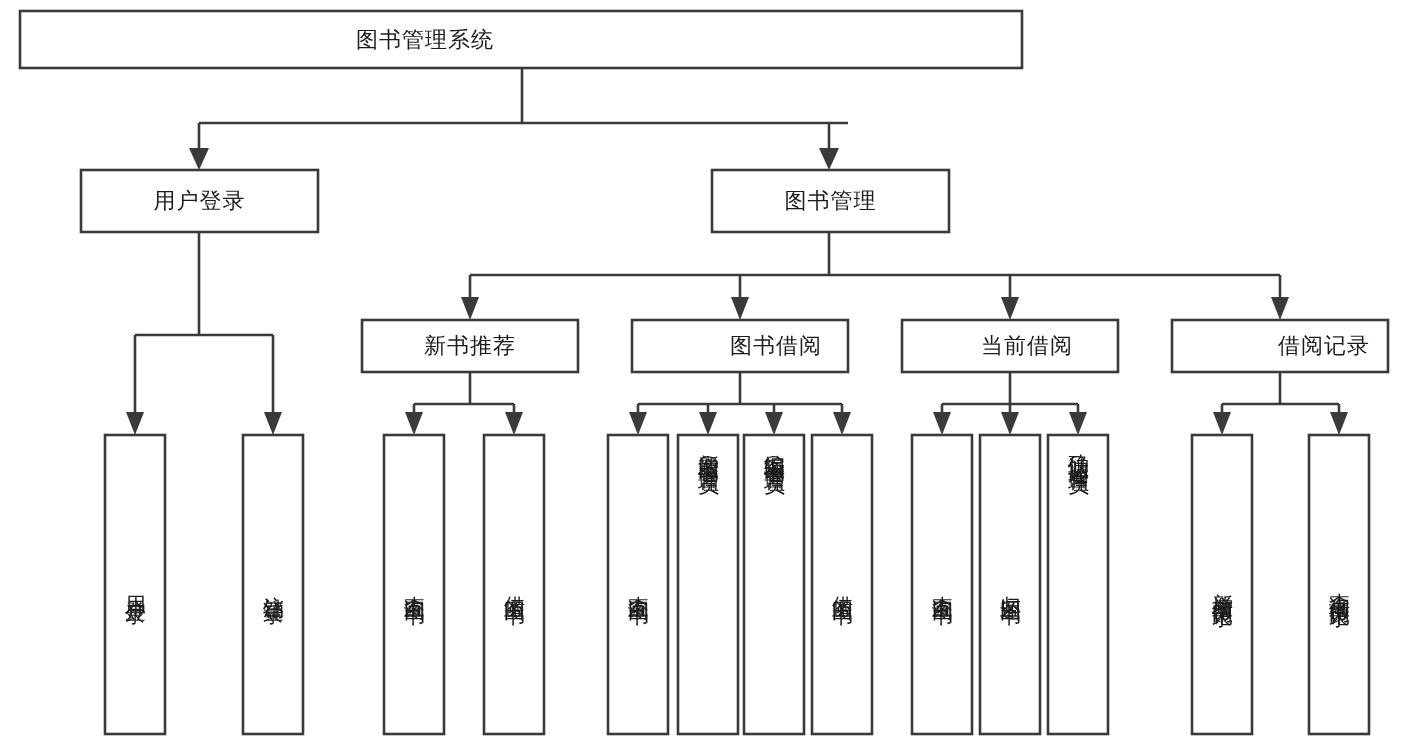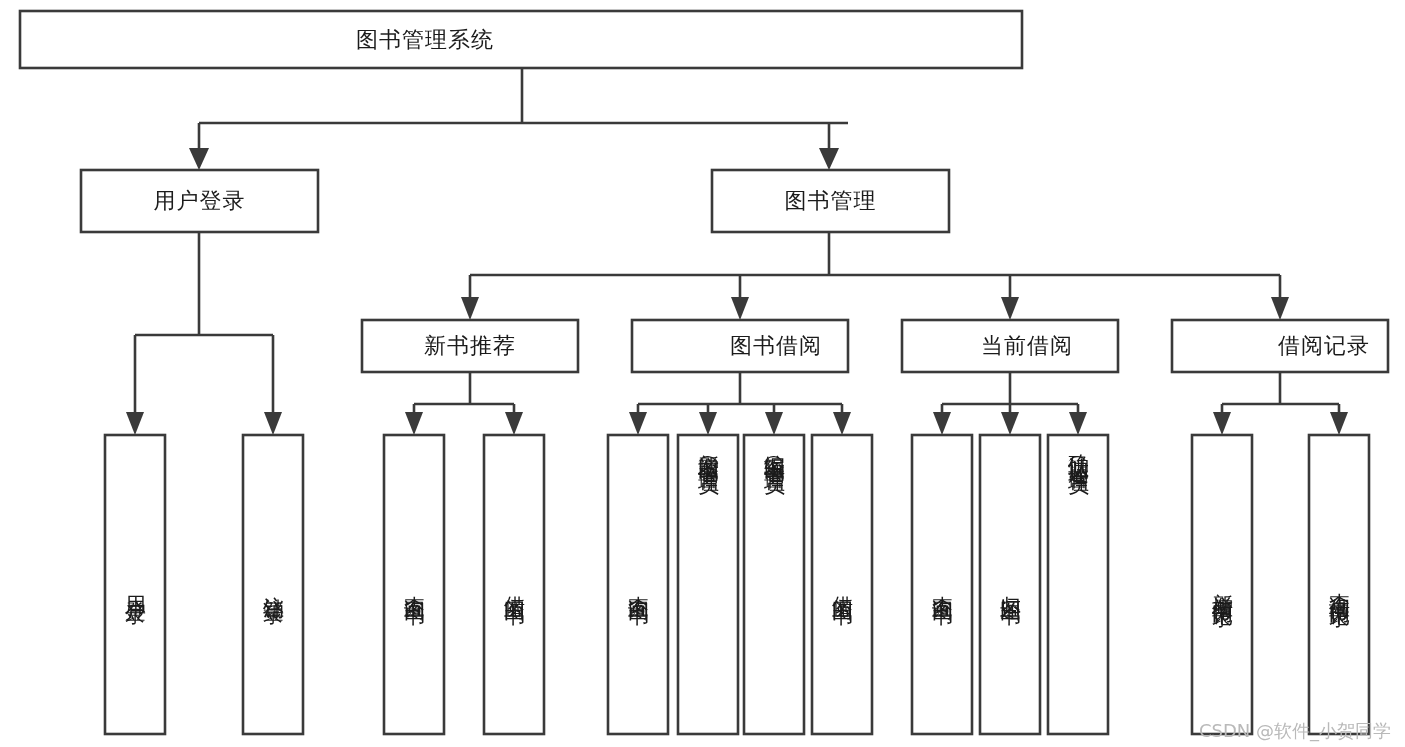--- a/index.html
+++ b/index.html
@@ -243,15 +243,14 @@
     <span class="vlabel-text">确认归还（管理员）</span>
   </div>
 
   <div class="vlabel-wrap" style="left:1192px; top:435px; width:60px; height:299px;">
     <span class="vlabel-text">新增借阅记录</span>
   </div>
   <div class="vlabel-wrap" style="left:1309px; top:435px; width:60px; height:299px;">
     <span class="vlabel-text">查询借阅记录</span>
   </div>
 
-  <div class="watermark">CSDN @软件_小贺同学</div>
 
 </div>
 
 </body></html>

